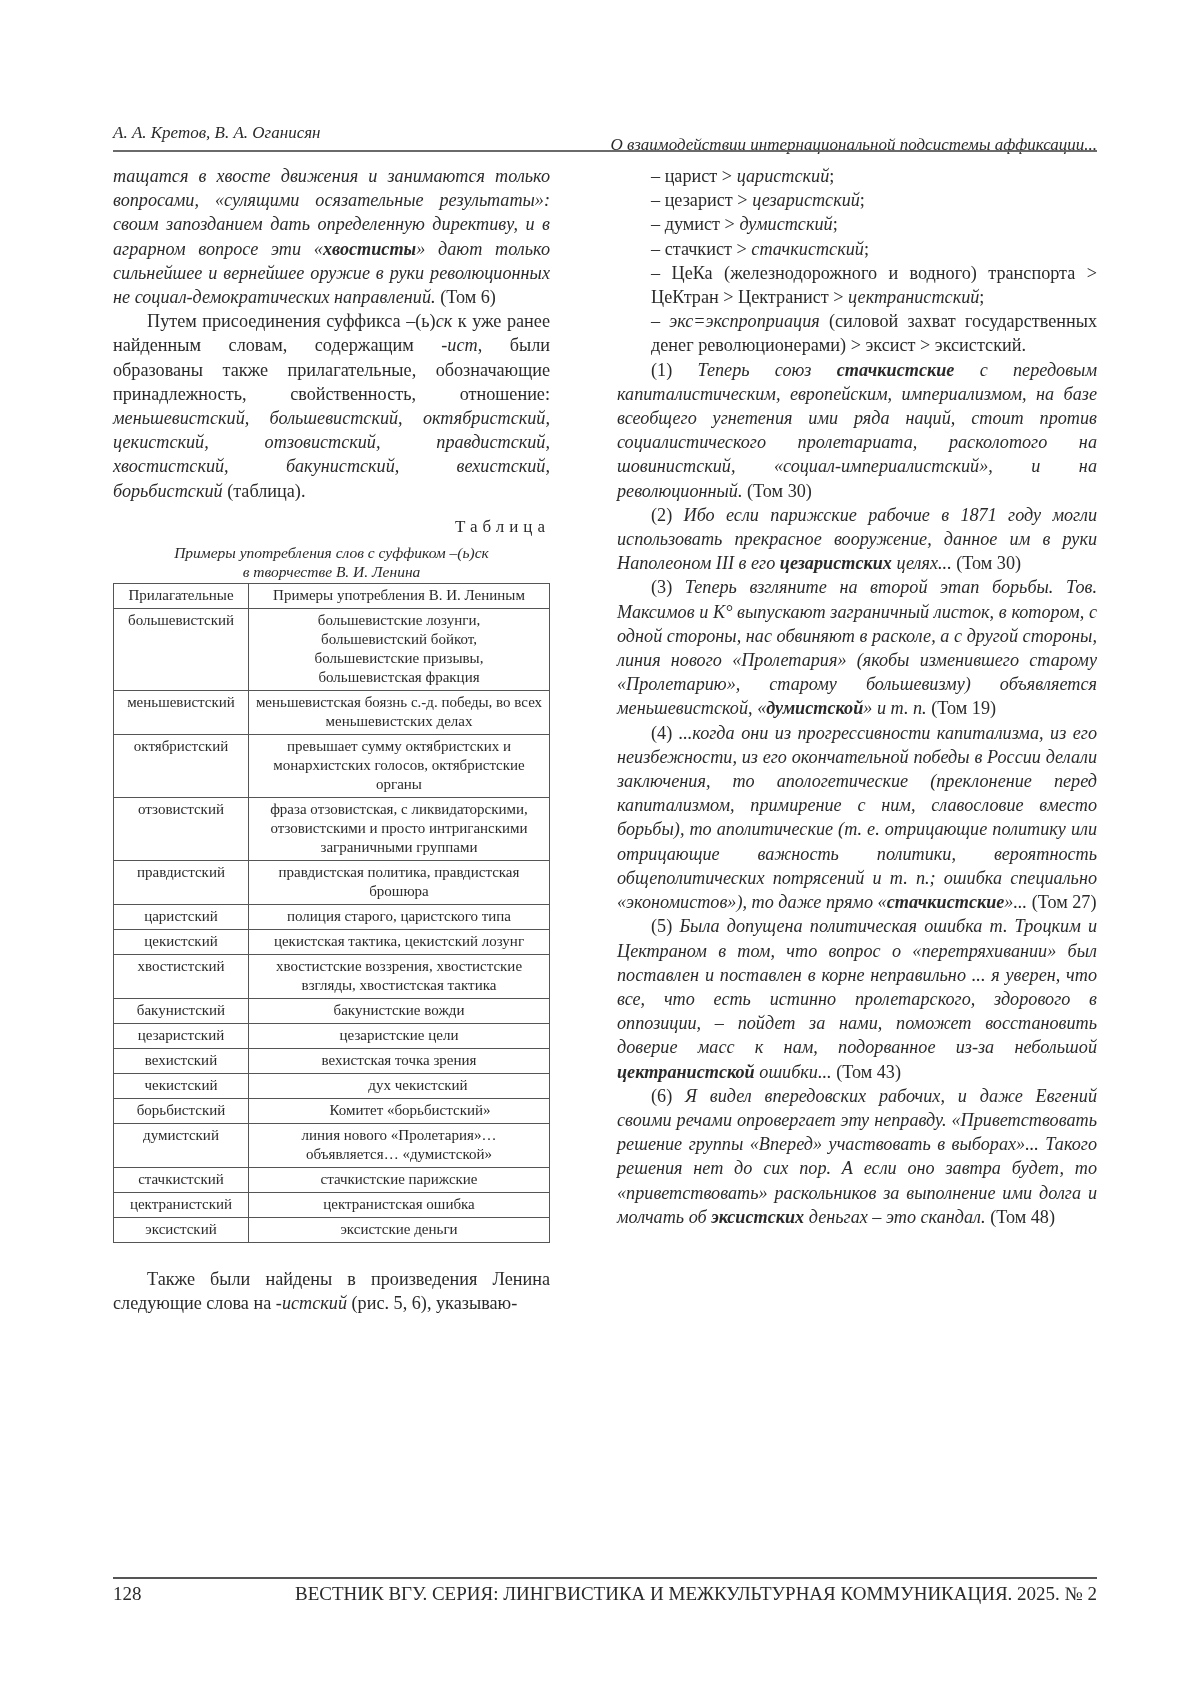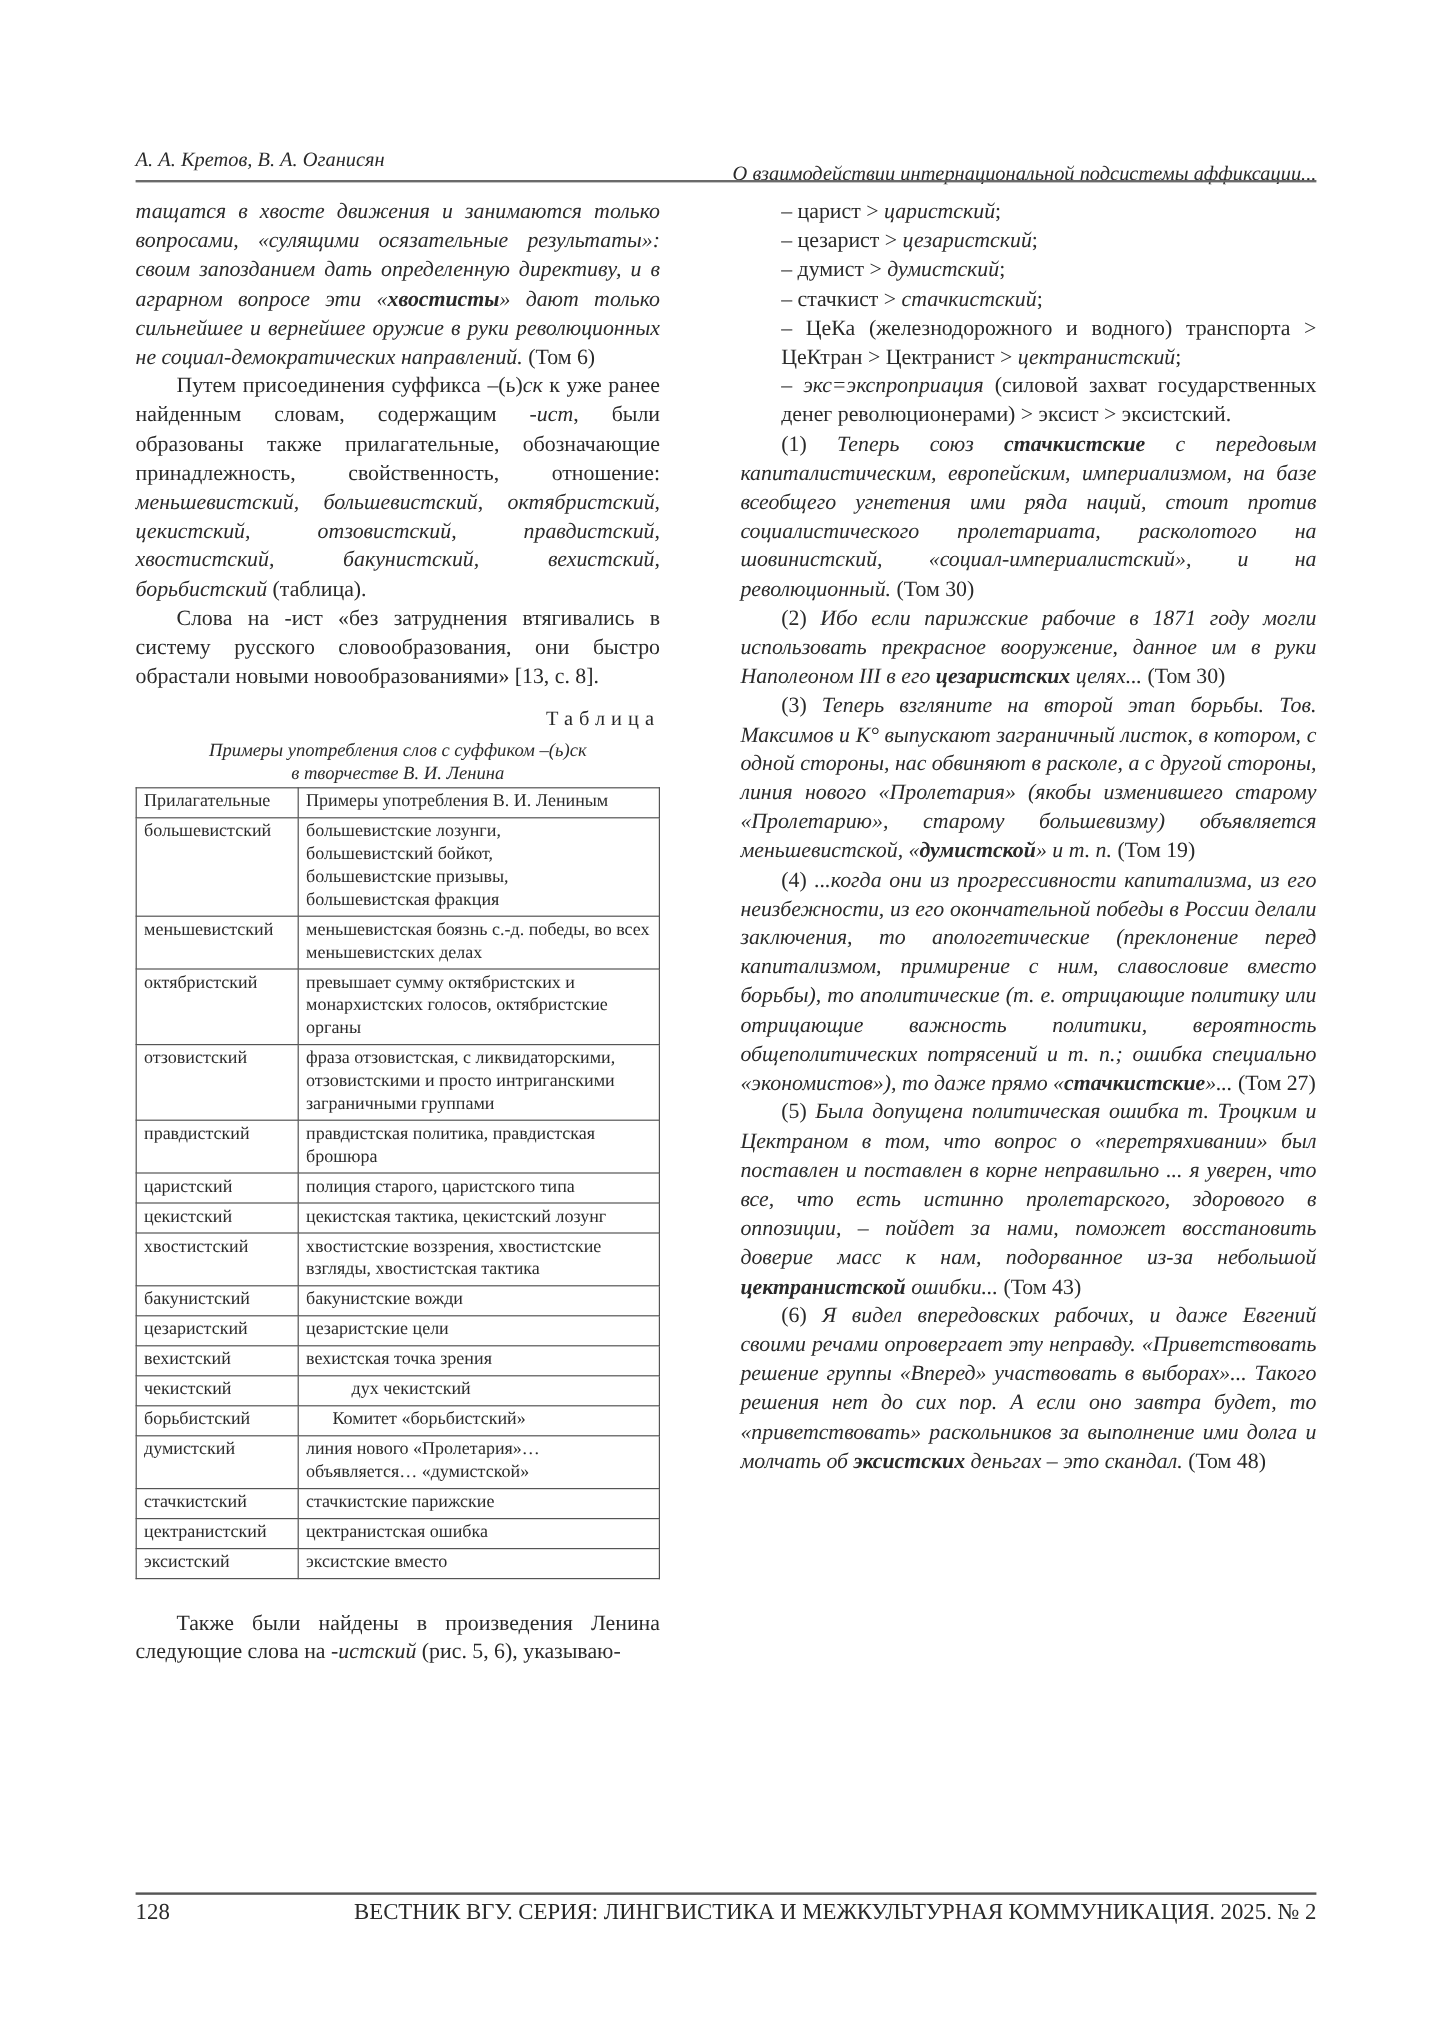--- a/index.html
+++ b/index.html
@@ -11,21 +11,21 @@
   .col { position:absolute; top:164px; font-size:18.2px; line-height:24.2px; text-align:justify; }
   .col-left { left:113px; width:437px; }
   .col-right { left:617px; width:480px; }
   p { margin:0; }
   .indent { text-indent:34px; }
   .dash { padding-left:34px; }
   i { font-style:italic; }
   b { font-weight:bold; }
   .tab-label { text-align:right; letter-spacing:5px; margin-top:12px; font-size:17px; }
   .tab-caption { text-align:center; font-style:italic; font-size:15.5px; line-height:19px; margin-top:4px; }
-  table { border-collapse:collapse; width:437px; font-size:15px; line-height:19px; margin-top:2px; text-align:left; }
+  table { border-collapse:collapse; width:437px; font-size:15px; line-height:19px; margin-top:2px; text-align:center; }
   td, th { border:1.5px solid #555; padding:2px 6px 3px 6px; vertical-align:top; font-weight:normal; }
   th { white-space:nowrap; }
   td.adj { width:122px; white-space:nowrap; }
   .after-table { margin-top:24px; }
   .hr-bottom { position:absolute; left:113px; top:1577px; width:984px; height:2px; background:#555; }
   .footer { position:absolute; left:113px; top:1583px; width:984px; font-size:19px; }
   .footer .pg { position:absolute; left:0; top:0; }
   .footer .journal { position:absolute; right:0; top:0; }
 </style>
 </head>
@@ -33,21 +33,20 @@
 
 <div class="header">
   <span class="left">А. А. Кретов, В. А. Оганисян</span>
   <span class="right">О взаимодействии интернациональной подсистемы аффиксации...</span>
 </div>
 <div class="hr-top"></div>
 
 <div class="col col-left">
   <p><i><span>тащатся в хвосте движения и занимаются только вопросами, «сулящими осязательные результаты»: своим запозданием дать определенную директиву, и в аграрном вопросе эти «</span><b>хвостисты</b><span>» дают только сильнейшее и вернейшее оружие в руки революционных не социал-демократических направлений.</span></i><span> (Том 6)</span></p>
   <p class="indent"><span>Путем присоединения суффикса –(ь)</span><i>ск</i><span> к уже ранее найденным словам, содержащим -</span><i>ист</i><span>, были образованы также прилагательные, обозначающие принадлежность, свойственность, отношение: </span><i>меньшевистский, большевистский, октябристский, цекистский, отзовистский, правдистский, хвостистский, бакунистский, вехистский, борьбистский</i><span> (таблица).</span></p>
-  <p class="indent">Слова на -ист «без затруднения втягивались в систему русского словообразования, они быстро обрастали новыми новообразованиями» [13, с. 8].</p>
 
   <div class="tab-label">Таблица</div>
   <div class="tab-caption">
     <div>Примеры употребления слов с суффиком –(ь)ск</div>
     <div>в творчестве В. И. Ленина</div>
   </div>
   <table>
     <thead>
       <tr>
         <th>Прилагательные</th>
@@ -117,21 +116,21 @@
         <tr>
           <td class="adj">стачкистский</td>
           <td style="white-space: pre-line;">стачкистские парижские</td>
         </tr>
         <tr>
           <td class="adj">цектранистский</td>
           <td style="white-space: pre-line;">цектранистская ошибка</td>
         </tr>
         <tr>
           <td class="adj">эксистский</td>
-          <td style="white-space: pre-line;">эксистские вместо</td>
+          <td style="white-space: pre-line;">эксистские деньги</td>
         </tr>
       </tbody>
   </table>
 
   <p class="indent after-table"><span>Также были найдены в произведения Ленина следующие слова на -</span><i>истский</i><span> (рис. 5, 6), указываю-</span></p>
 </div>
 
 <div class="col col-right">
   <div id="derivations">
       <p class="dash"><span>– царист &gt; </span><i>царистский</i><span>;</span></p>

